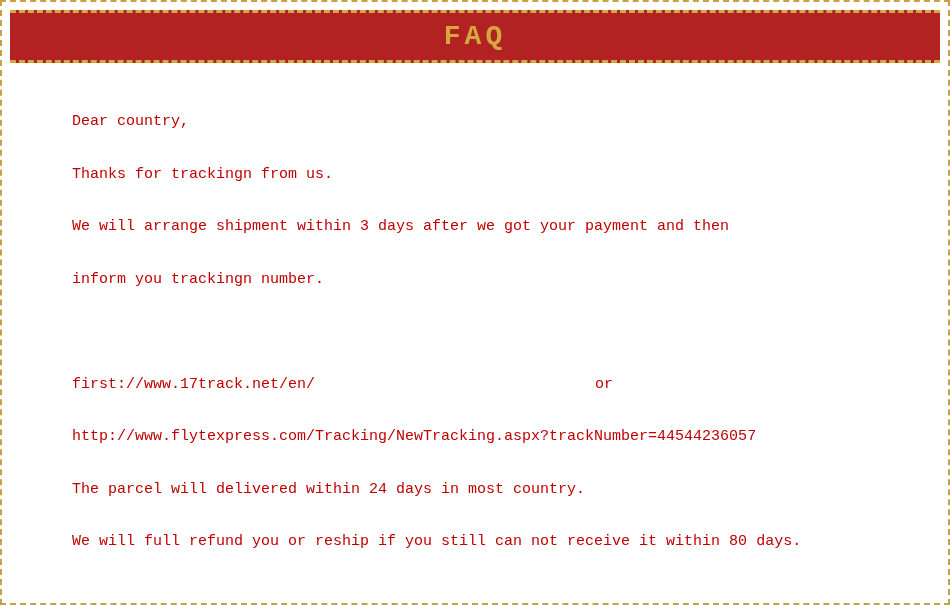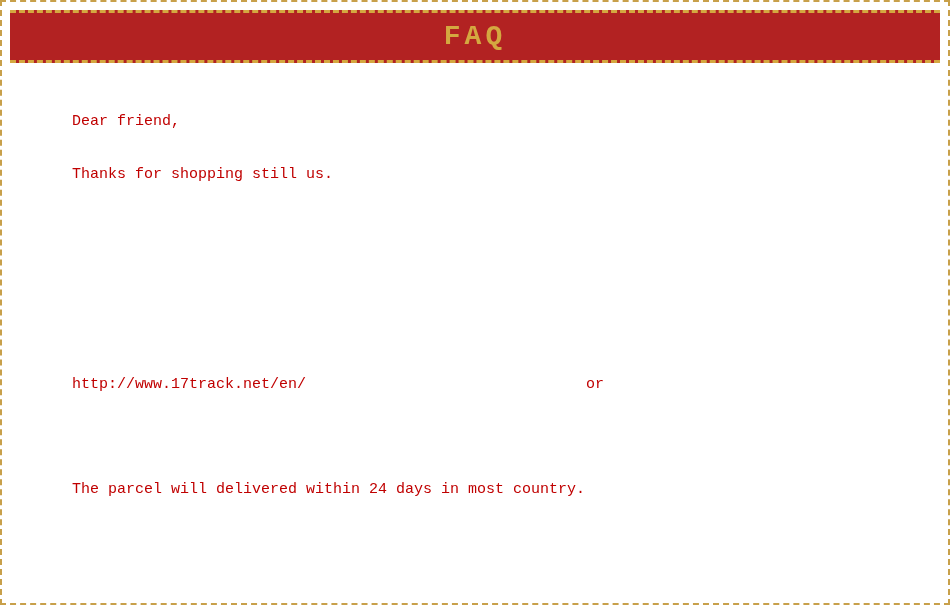--- a/index.html
+++ b/index.html
@@ -57,29 +57,29 @@
 </head>
 <body>
 
 <div class="page-wrapper">
   <div class="header-bar">
     <span class="header-title">FAQ</span>
   </div>
 
   <div class="content-area">
     <div class="content-text">
-      <span>Dear friend,</span><br>
-      <span>Thanks for shopping still us.</span><br>
+      <span>Dear country,</span><br>
+      <span>Thanks for trackingn from us.</span><br>
+      <span>We will arrange shipment within 3 days after we got your payment and then</span><br>
+      <span>inform you trackingn number.</span><br>
       <br>
-      <br>
-      <br>
-      <span>http://www.17track.net/en/</span><span style="display:inline-block; width: 280px;"></span><span>or</span><br>
-      <br>
+      <span>first://www.17track.net/en/</span><span style="display:inline-block; width: 280px;"></span><span>or</span><br>
+      <span>http://www.flytexpress.com/Tracking/NewTracking.aspx?trackNumber=44544236057</span><br>
       <span>The parcel will delivered within 24 days in most country.</span><br>
-      <br>
+      <span>We will full refund you or reship if you still can not receive it within 80 days.</span><br>
       <br>
       <br>
       <br>
       <br>
       <br>
       
     </div>
 
   </div>
 </div>

